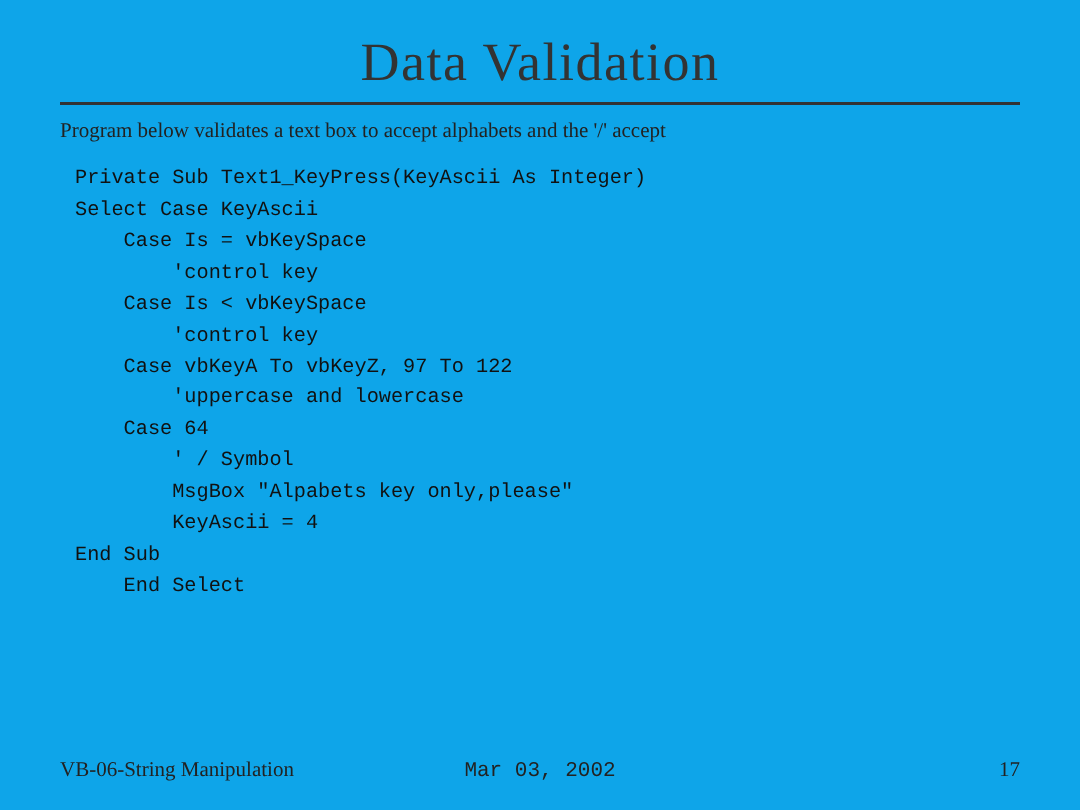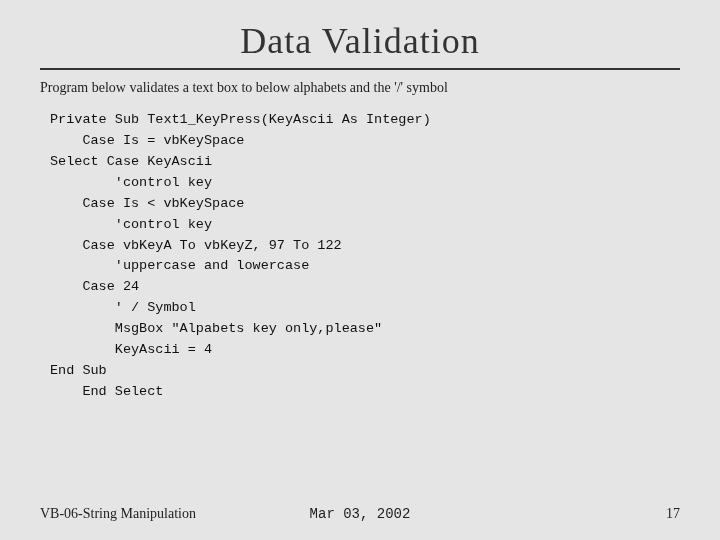--- a/index.html
+++ b/index.html
@@ -12,21 +12,21 @@
       width: 720px;
       height: 540px;
       background: #ffffff;
       font-family: 'Times New Roman', Times, serif;
       overflow: hidden;
     }
 
     .slide-container {
       width: 720px;
       height: 540px;
-      background: #e5e5e5;
+      background: #0ea5e9;
       position: relative;
       padding: 20px 40px 20px 40px;
     }
 
     .title-area {
       text-align: center;
       margin-bottom: 8px;
       padding-bottom: 6px;
       border-bottom: 2px solid #333;
     }
@@ -86,32 +86,32 @@
   </style>
 </head>
 <body>
 
 <div class="slide-container">
 
   <div class="title-area">
     <h1 class="title">Data Validation</h1>
   </div>
 
-  <p class="subtitle-line">Program below validates a text box to below alphabets and the  '/'  symbol</p>
+  <p class="subtitle-line">Program below validates a text box to accept alphabets and the  '/'  accept</p>
 
   <div class="code-block">
     <span class="code-line">Private Sub Text1_KeyPress(KeyAscii As Integer)</span>
+    <span class="code-line">Select Case KeyAscii</span>
     <span class="code-line">    Case Is = vbKeySpace</span>
-    <span class="code-line">Select Case KeyAscii</span>
     <span class="code-line">        'control key</span>
     <span class="code-line">    Case Is &lt; vbKeySpace</span>
     <span class="code-line">        'control key</span>
     <span class="code-line">    Case vbKeyA To vbKeyZ, 97 To 122</span>
     <span class="code-line">        'uppercase and lowercase</span>
-    <span class="code-line">    Case 24</span>
+    <span class="code-line">    Case 64</span>
     <span class="code-line">        ' / Symbol</span>
     <span class="code-line">        MsgBox "Alpabets key only,please"</span>
     <span class="code-line">        KeyAscii = 4</span>
     <span class="code-line">End Sub</span>
     <span class="code-line">    End Select</span>
   </div>
 
   <div class="footer">
     <span>VB-06-String Manipulation</span>
     <span class="footer-center">Mar 03, 2002</span>

